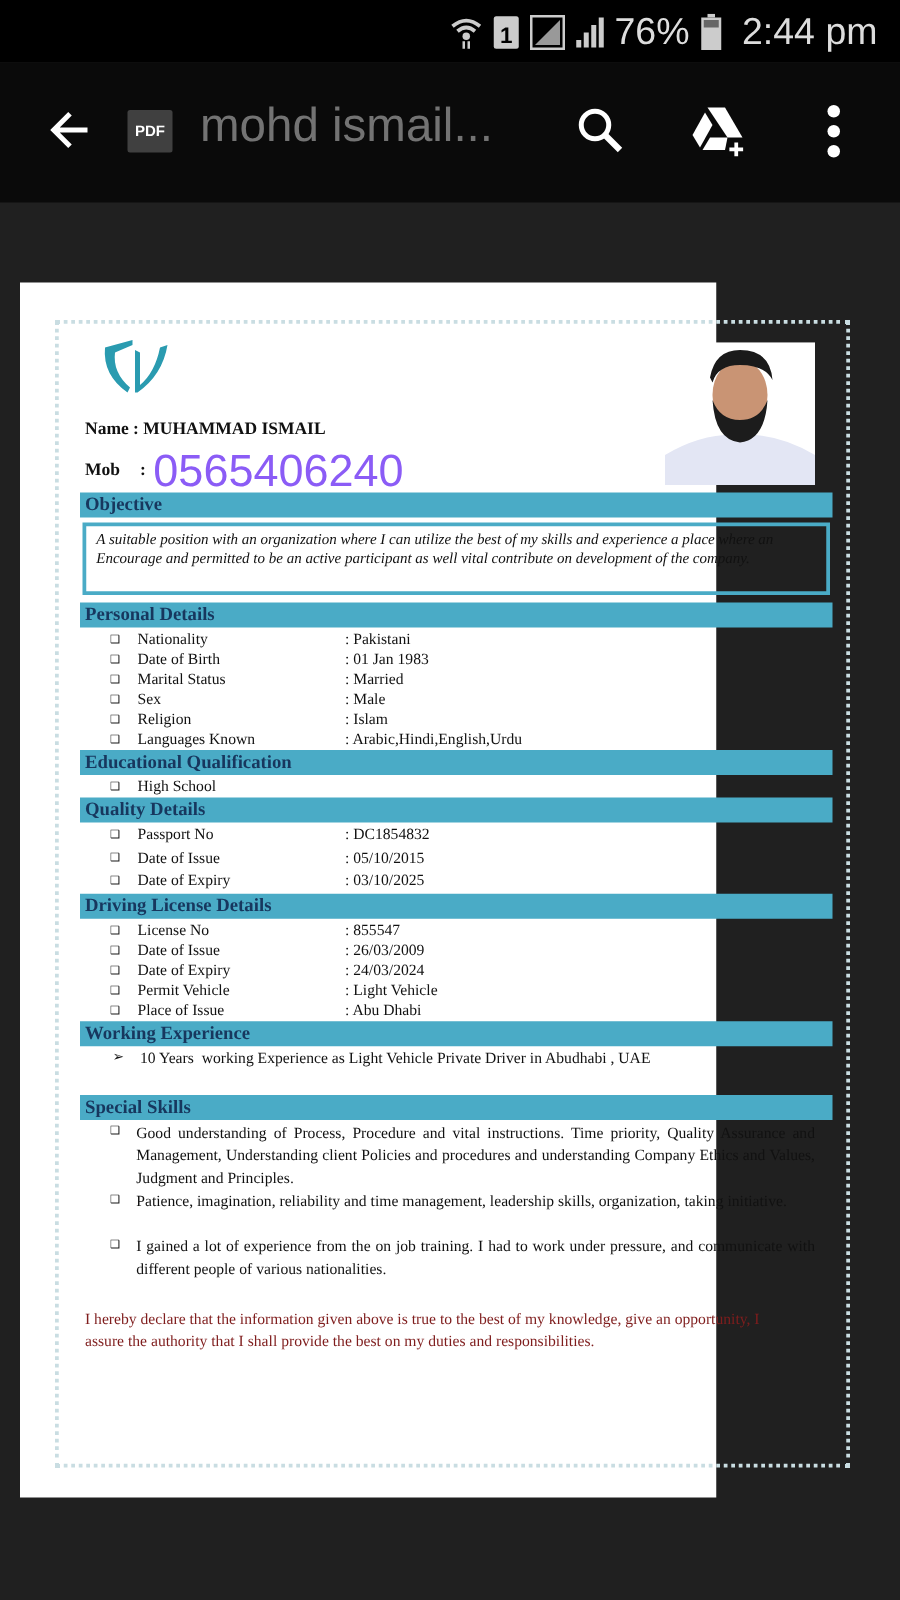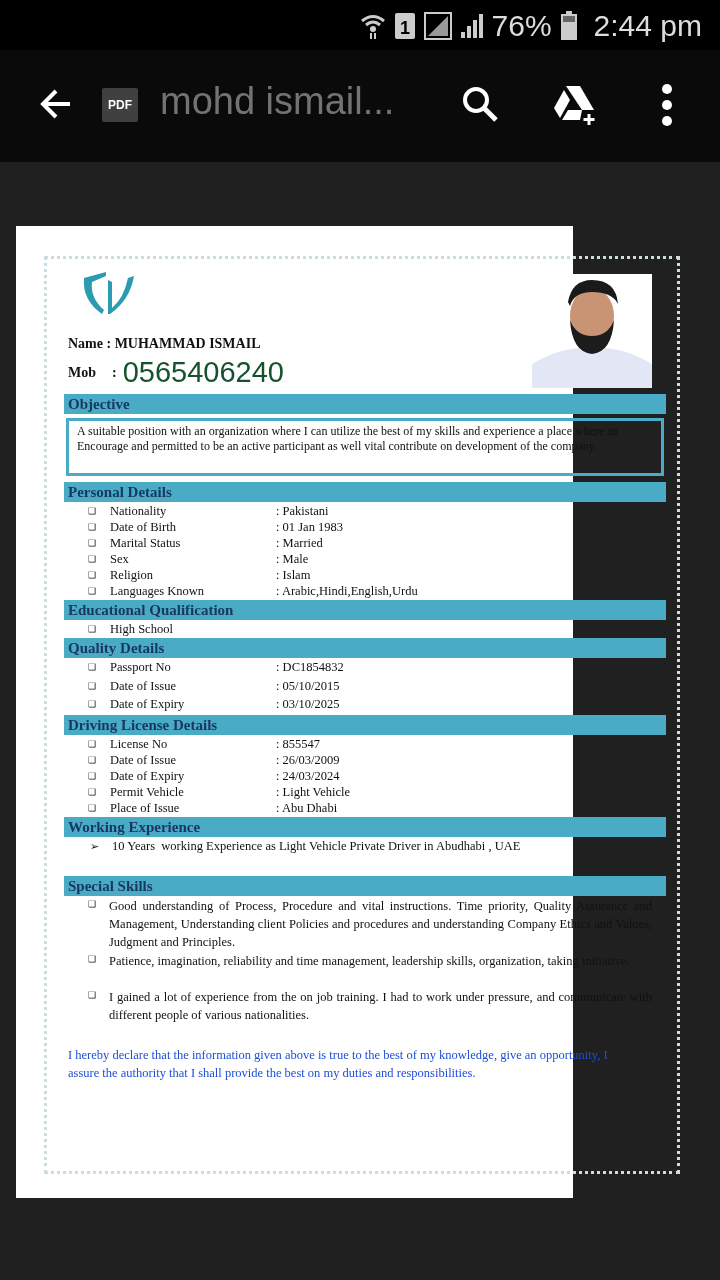--- a/index.html
+++ b/index.html
@@ -13,28 +13,28 @@
   .title { position:absolute; left:160px; top:30px; font-size:38px; color:#737373; }
   .tb-search { position:absolute; left:460px; top:34px; width:40px; height:40px; }
   .tb-drive { position:absolute; left:552px; top:34px; width:44px; height:42px; }
   .tb-more { position:absolute; left:652px; top:32px; width:30px; height:46px; }
   .page { position:absolute; left:16px; top:226px; width:557px; height:972px; background:#fff; }
   .frame { position:absolute; left:28px; top:30px; width:630px; height:912px; border:3px dotted #c9dde2; }
   .logo { position:absolute; left:62px; top:44px; width:62px; height:48px; }
   .photo { position:absolute; left:516px; top:48px; width:120px; height:114px; background:linear-gradient(#fff 0%, #fff 60%, #e6e9f6 60%); overflow:hidden; }
   .name-line { position:absolute; left:52px; top:110px; font-family:"Liberation Serif", serif; font-weight:bold; font-size:14px; color:#111; }
   .mob-line { position:absolute; left:52px; top:130px; font-family:"Liberation Serif", serif; font-weight:bold; font-size:14px; color:#111; display:flex; align-items:center; }
-  .mob-num { font-family:"Liberation Sans", sans-serif; font-weight:normal; font-size:29px; margin-left:6px; color:#14532d; }
+  .mob-num { font-family:"Liberation Sans", sans-serif; font-weight:normal; font-size:36px; margin-left:6px; color:#8b5cf6; }
   .sec { position:absolute; left:48px; width:602px; height:20px; background:#4aabc6; color:#17375e; font-family:"Liberation Serif", serif; font-weight:bold; font-size:15px; line-height:20px; padding-left:4px; box-sizing:border-box; }
-  .obj-box { position:absolute; left:50px; top:192px; width:598px; height:58px; border:3px solid #4aabc6; box-sizing:border-box; padding:3px 8px; font-family:"Liberation Serif", serif; font-size:12px; line-height:15px; color:#111; }
+  .obj-box { position:absolute; left:50px; top:192px; width:598px; height:58px; border:3px solid #4aabc6; box-sizing:border-box; padding:3px 8px; font-family:"Liberation Serif", serif; font-size:12px; line-height:15px; color:#111;font-style:italic; }
   .row { position:absolute; left:72px; font-family:"Liberation Serif", serif; font-size:12.5px; color:#111; display:flex; }
   .bullet { width:22px; font-size:9px; line-height:15px; }
   .lbl { width:166px; }
   .val { }
-  .para { position:absolute; font-family:"Liberation Serif", serif; font-size:12.5px; color:#1d4ed8; line-height:18px; text-align:justify; }
+  .para { position:absolute; font-family:"Liberation Serif", serif; font-size:12.5px; color:#7f1d1d; line-height:18px; text-align:justify; }
   .skill { position:absolute; left:72px; width:564px; display:flex; font-family:"Liberation Serif", serif; font-size:12.5px; line-height:18px; color:#111; }
   .skill .bullet { width:21px; flex:none; }
   .skill .txt { text-align:justify; }
 </style>
 </head>
 <body>
 
 <div class="statusbar">
   <div class="sb-right">
     <svg class="sb-icon" width="26" height="28" viewBox="0 0 26 28">

